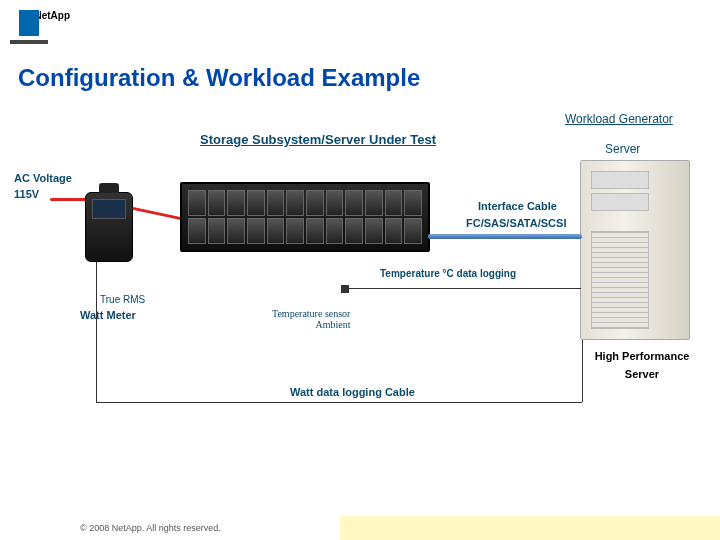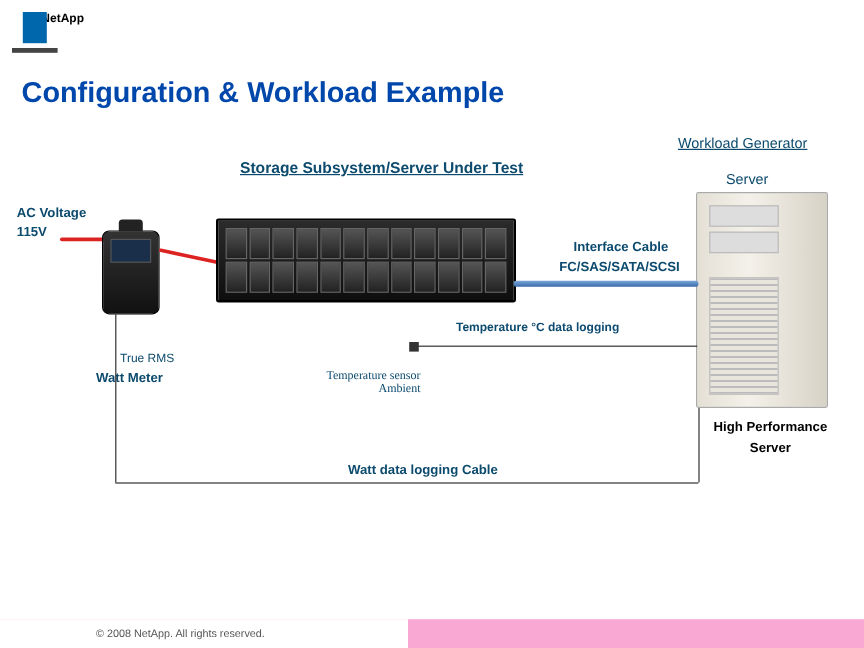--- a/index.html
+++ b/index.html
@@ -56,21 +56,21 @@
   .temp-line { position: absolute; top: 186px; left: 335px; width: 236px; border-top: 1px solid #333; }
   .temp-line::before { content: ""; position: absolute; left: -4px; top: -4px; width: 8px; height: 8px; background: #333; }
 
   .temp-sensor-label { top: 206px; left: 262px; font-size: 11px; text-align: right; }
 
   .watt-cable-label { top: 284px; left: 280px; font-size: 11px; font-weight: 700; }
   .watt-cable-line { position: absolute; top: 300px; left: 86px; width: 486px; border-top: 1px solid #333; }
   .watt-cable-v1 { position: absolute; left: 86px; top: 160px; height: 140px; border-left: 1px solid #333; }
   .watt-cable-v2 { position: absolute; left: 572px; top: 238px; height: 62px; border-left: 1px solid #333; }
 
-  .footer { position: absolute; left: 0; right: 0; bottom: 0; height: 24px; background: #f9a8d4; display: flex; align-items: flex-start; }
+  .footer { position: absolute; left: 0; right: 0; bottom: 0; height: 24px; background: #fef9c3; display: flex; align-items: flex-start; }
   .footer-inner { background: #fff; height: 24px; display: flex; align-items: center; padding: 0 10px 0 80px; font-size: 9px; color: #555; flex: 0 0 340px; }
 </style>
 </head>
 <body>
 
 <div class="header">
   <div class="logo">
     <div class="logo-mark">
       <div class="n-block"></div>
       <div class="underline"></div>

